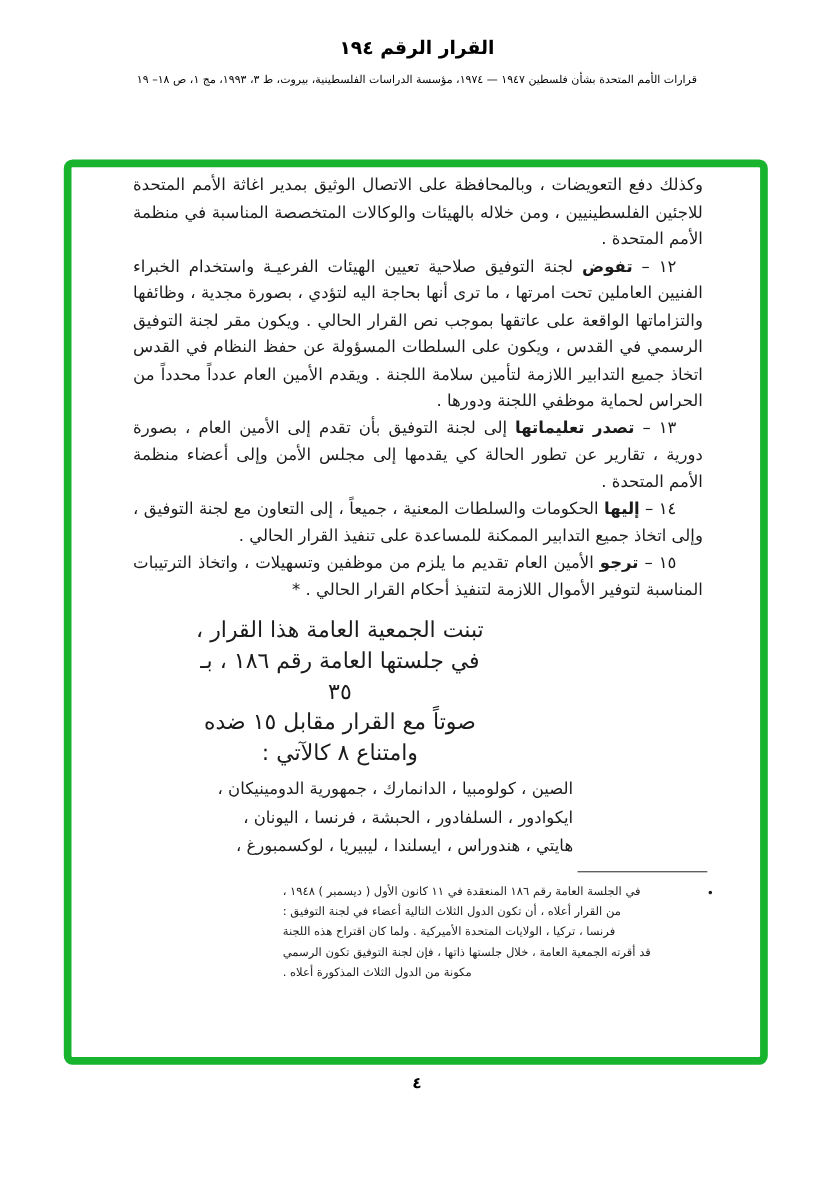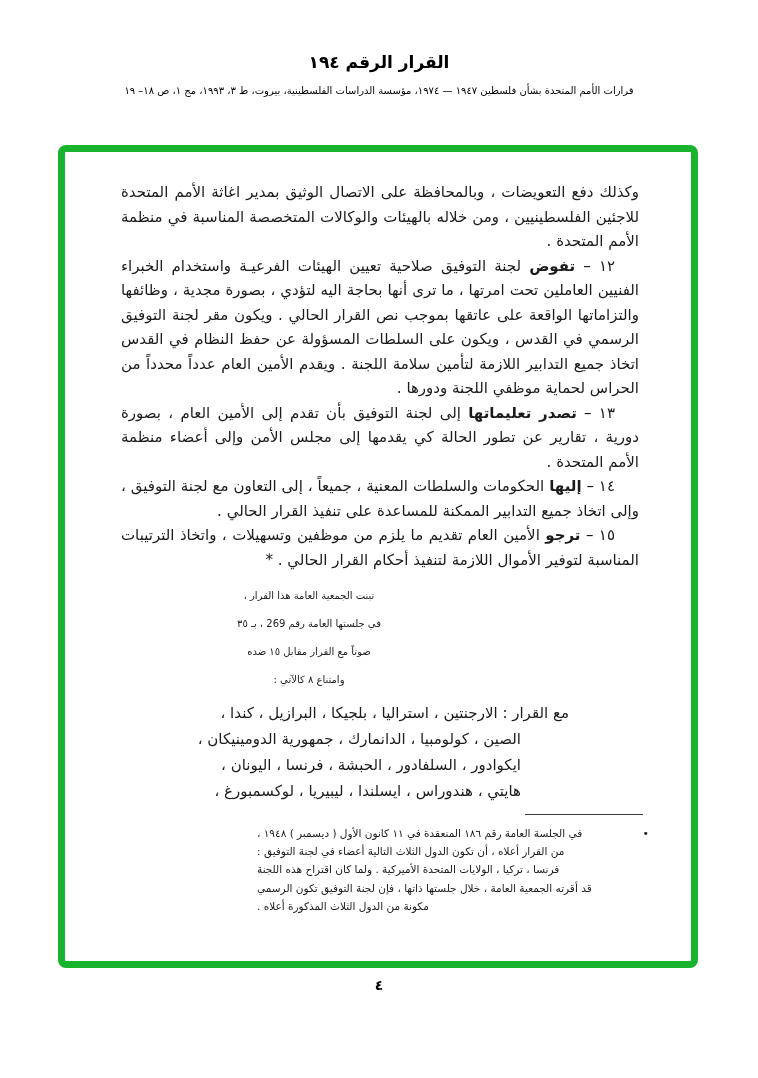--- a/index.html
+++ b/index.html
@@ -5,21 +5,21 @@
   html,body { margin:0; padding:0; }
   body {
     width:758px; height:1078px;
     background:#ffffff;
     font-family:"DejaVu Sans", sans-serif;
     color:#1b1b1b;
     position:relative;
     overflow:hidden;
   }
   .doc-title {
-    margin:0; padding-top:52px;
+    margin:0; padding-top:34px;
     text-align:center;
     font-size:17px; font-weight:bold;
     direction:rtl;
     color:#000;
   }
   .doc-subtitle {
     margin-top:13px;
     text-align:center;
     font-size:10px; font-weight:normal;
     direction:rtl;
@@ -31,36 +31,36 @@
     left:58px; top:145px;
     width:640px; height:823px;
     box-sizing:border-box;
     border:7px solid #18b42e;
     border-radius:8px;
     overflow:hidden;
     background:#fff;
   }
   .content {
     direction:rtl;
-    padding:28px 52px 0 56px;
+    padding:4px 52px 0 56px;
   }
   .content p {
     margin:0;
     font-size:15px;
     line-height:24.5px;
     text-align:justify;
     text-justify:inter-word;
   }
   .content p.indent { text-indent:24px; }
   .content b { font-weight:bold;margin-top:28px; }
   .adoption {
     margin:10px 190px 6px 0;
     width:280px;
     text-align:center;
-    font-size:10px;
+    font-size:20px;
     line-height:28px;
   }
   .vote-with {
     margin:2px 70px 0 0;
     font-size:15px;
     line-height:26px;
     text-align:right;
   }
   .vote-with .cont { padding-right:48px; }
   .fn-area {
@@ -123,27 +123,26 @@
     <p class="indent"><span>١٤ –</span>
 <b>إليها</b>
 <span>الحكومات والسلطات المعنية ، جميعاً ، إلى التعاون مع لجنة التوفيق ، وإلى اتخاذ جميع التدابير الممكنة للمساعدة على تنفيذ القرار الحالي .</span></p>
 
     <p class="indent"><span>١٥ –</span>
 <b>ترجو</b>
 <span>الأمين العام تقديم ما يلزم من موظفين وتسهيلات ، واتخاذ الترتيبات المناسبة لتوفير الأموال اللازمة لتنفيذ أحكام القرار الحالي . *</span></p>
 
     <div class="adoption">
       <div>تبنت الجمعية العامة هذا القرار ،</div>
-      <div>في جلستها العامة رقم 269 ، بـ ٣٥</div>
+      <div>في جلستها العامة رقم ١٨٦ ، بـ ٣٥</div>
       <div>صوتاً مع القرار مقابل ١٥ ضده</div>
       <div>وامتناع ٨ كالآتي :</div>
     </div>
 
     <div class="vote-with">
-      <div>مع القرار :  الارجنتين ، استراليا ، بلجيكا ، البرازيل ، كندا ،</div>
       <div class="cont">الصين ، كولومبيا ، الدانمارك ، جمهورية الدومينيكان ،</div>
       <div class="cont">ايكوادور ، السلفادور ، الحبشة ، فرنسا ، اليونان ،</div>
       <div class="cont">هايتي ، هندوراس ، ايسلندا ، ليبيريا ، لوكسمبورغ ،</div>
     </div>
 
     <div class="fn-area">
       <div class="fn-sep"></div>
       <div class="footnote">
         <span class="fn-marker">•</span>
         <div class="fn-lines">

